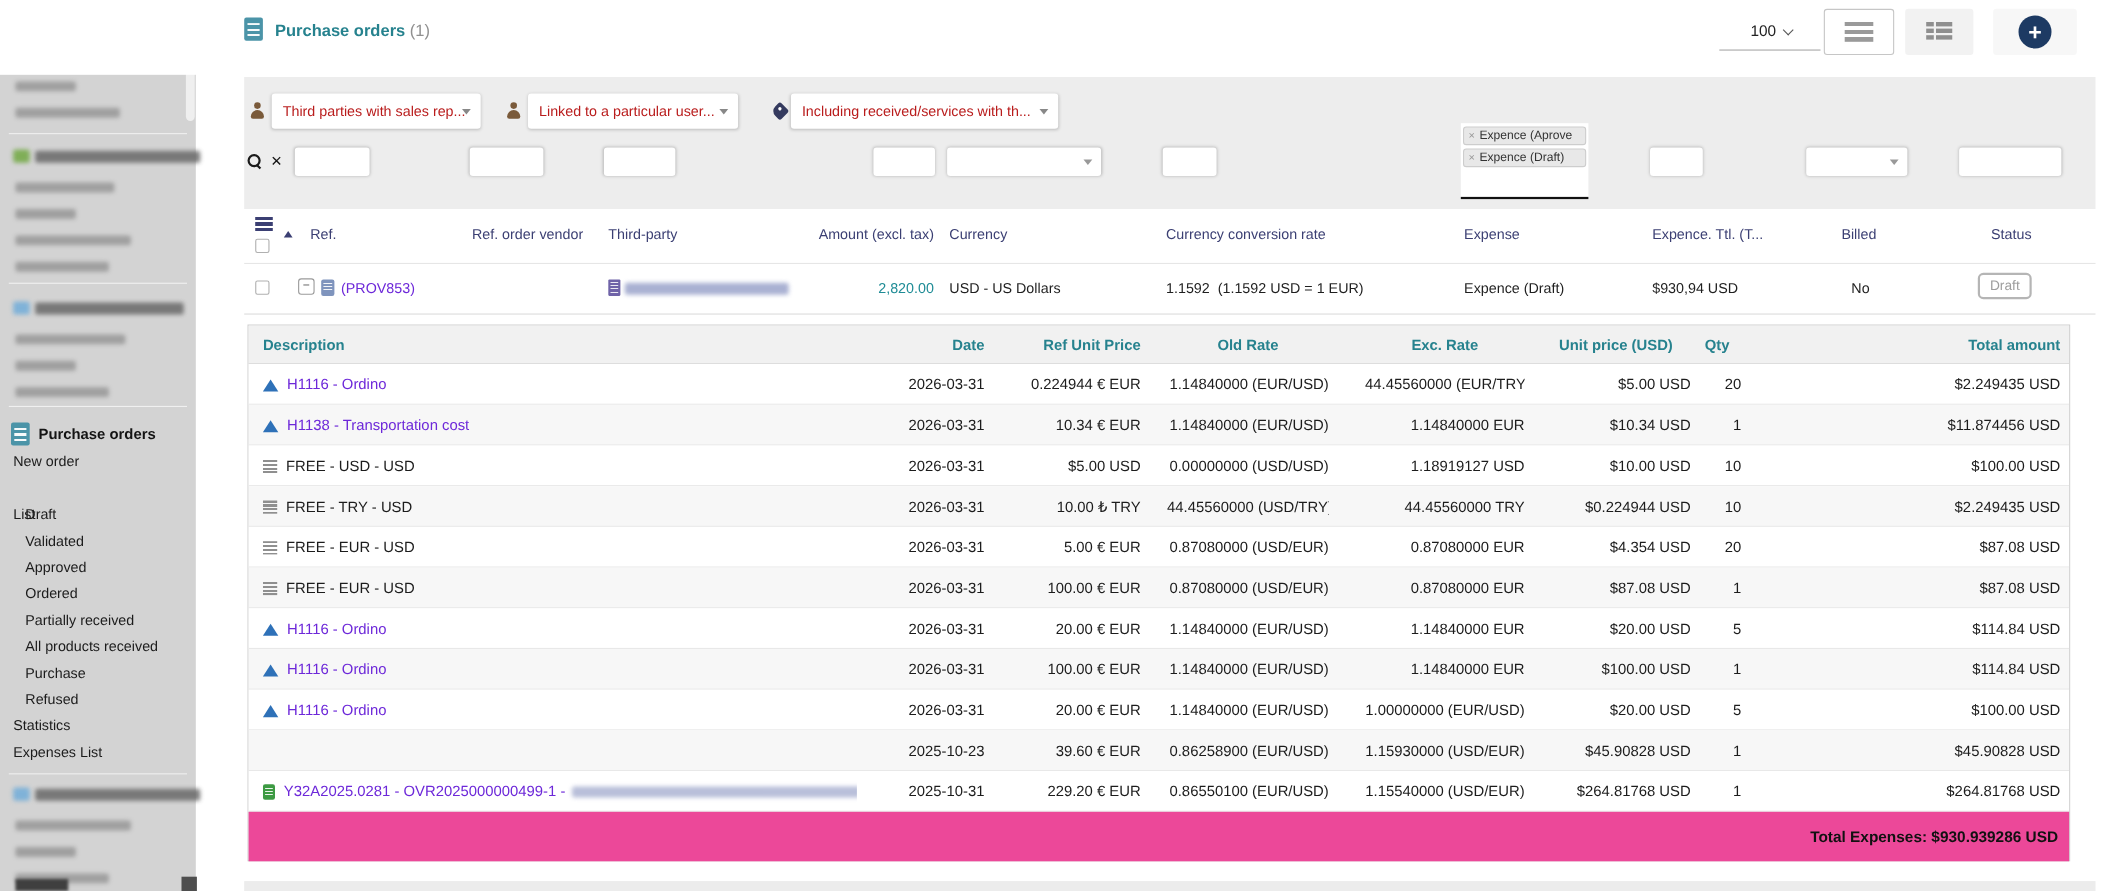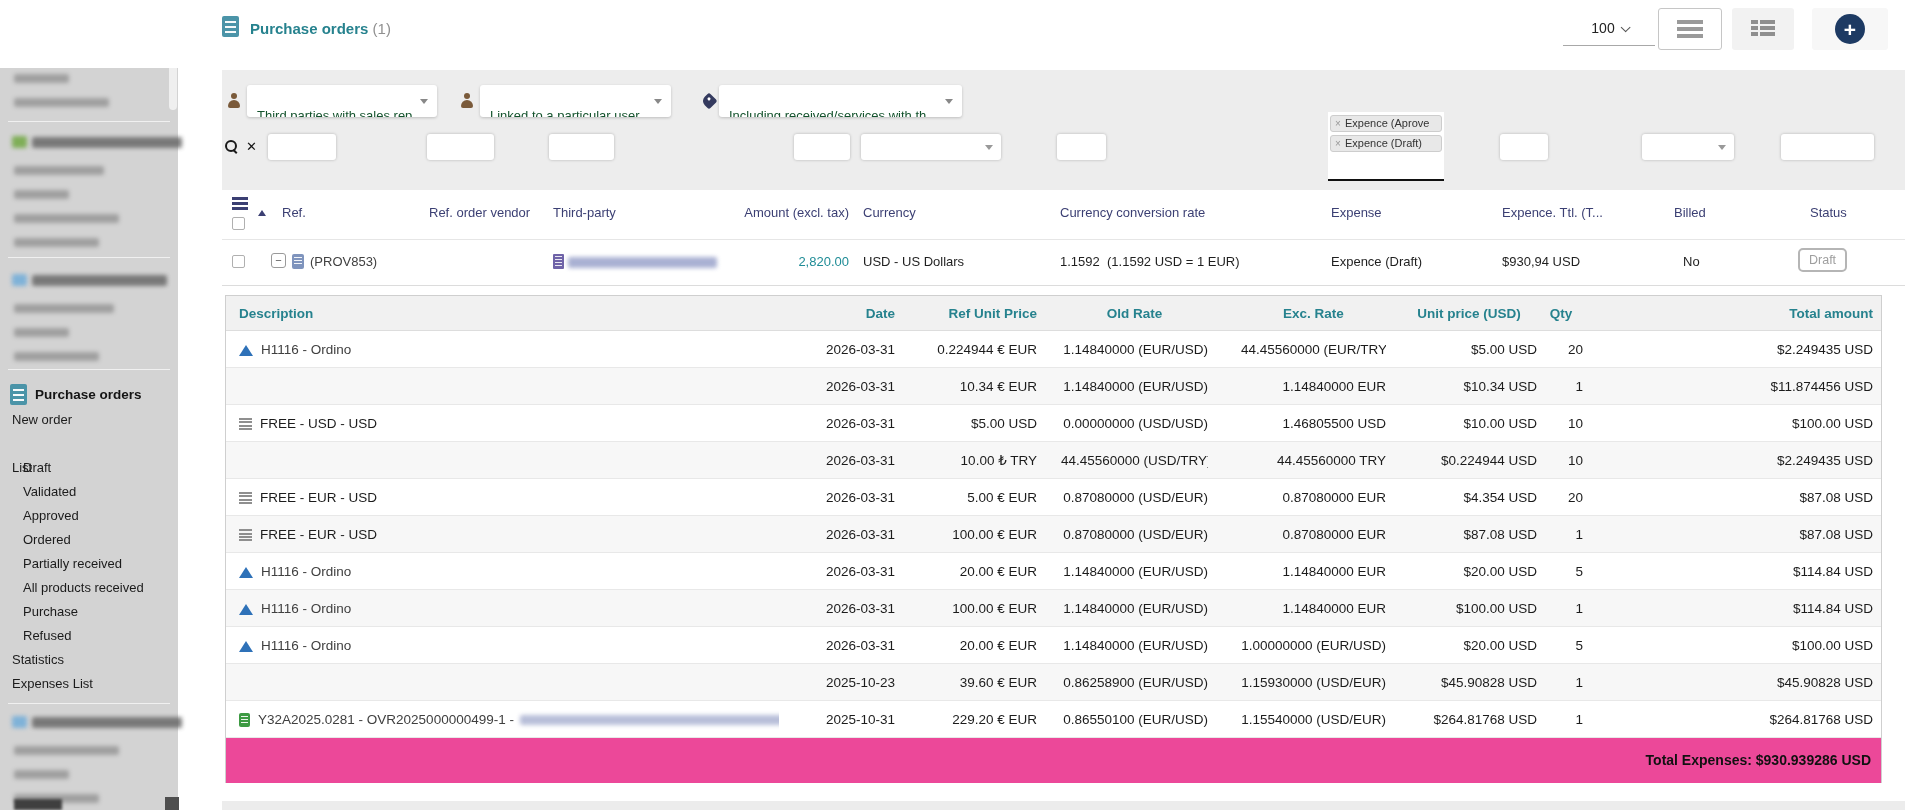--- a/index.html
+++ b/index.html
@@ -59,21 +59,21 @@
   .viewbtn { position:absolute; top:8px; height:42px; display:flex; align-items:center; justify-content:center; cursor:pointer; border-radius:3px; }
   .vb-list { left:1658px; width:64px; background:#fff; border:1px solid #c6c6c6; }
   .vb-grid { left:1732px; width:62px; background:#f2f2f2; }
   .vb-plus { left:1812px; width:76px; background:#f7f7f7; }
   .plus-circle { width:30px; height:30px; border-radius:50%; background:#1d3a63; color:#fff; font-size:21px; font-weight:bold;
      display:flex; align-items:center; justify-content:center; line-height:1; }
 
   
   .filter-band { position:absolute; left:222px; top:70px; width:1683px; height:120px; background:#ededed; }
   .pill { position:absolute; top:15px; height:32px; background:#fff; border-radius:3px; box-shadow:0 1px 3px rgba(0,0,0,.2);
-     color:#14532d; font-size:13px; line-height:32px; padding:15px 24px 0 10px; white-space:nowrap; overflow:hidden; cursor:pointer; }
+     color:#b91c1c; font-size:13px; line-height:32px; padding:0 24px 0 10px; white-space:nowrap; overflow:hidden; cursor:pointer; }
   .pill::after { content:""; position:absolute; right:9px; top:14px; width:0; height:0;
      border-left:4px solid transparent; border-right:4px solid transparent; border-top:5px solid #888; }
   .fic { position:absolute; top:23px; }
   .sin { position:absolute; top:64px; height:26px; border:none; border-radius:3px; background:#fff;
      box-shadow:0 0 3px rgba(0,0,0,.25); outline:none; font-size:13px; padding:0 6px; }
   .sdd { position:absolute; top:64px; height:26px; background:#fff; border-radius:3px; box-shadow:0 0 3px rgba(0,0,0,.25); cursor:pointer; }
   .sdd::after { content:""; position:absolute; right:8px; top:11px; width:0; height:0;
      border-left:4px solid transparent; border-right:4px solid transparent; border-top:5px solid #999; }
   .srch-icons { position:absolute; left:3px; top:70px; display:flex; gap:8px; align-items:center; }
   .x-glyph { font-size:13px; font-weight:bold; color:#111; cursor:pointer; line-height:1; }
@@ -88,21 +88,21 @@
   .lh-col { position:absolute; top:15px; font-size:13px; color:#3b3f73; white-space:nowrap; cursor:pointer; }
   .cb { position:absolute; width:13px; height:13px; background:#fff; border:1px solid #b0b0b0; border-radius:2px; cursor:pointer; }
   .sort-asc { position:absolute; left:36px; top:20px; width:0; height:0;
      border-left:4px solid transparent; border-right:4px solid transparent; border-bottom:6px solid #3b3f73; }
 
   
   .main-row { position:absolute; left:222px; top:240px; width:1683px; height:46px; background:#fff; border-bottom:1px solid #dcdcdc; }
   .mr-col { position:absolute; top:14px; font-size:13px; color:#1f1f1f; white-space:nowrap; }
   .collapse-btn { position:absolute; left:49px; top:13px; width:15px; height:15px; border:1px solid #9a9a9a; border-radius:3px;
      background:#fff; font-size:11px; line-height:12px; text-align:center; color:#555; cursor:pointer; }
-  a.dlink { color:#404040; text-decoration:none; cursor:pointer; }
+  a.dlink { color:#6d28d9; text-decoration:none; cursor:pointer; }
   .amt { color:#1f8c96; }
   .blurbar { display:inline-block; height:11px; border-radius:2px; background:#8d97c4; filter:blur(2px); opacity:.75; vertical-align:middle; }
   .badge-draft { position:absolute; left:1576px; top:8px; border:2px solid #b5b5b5; border-radius:5px; color:#9e9e9e;
      font-size:12.5px; padding:3px 9px; background:#fff; }
 
   
   .detail-box { position:absolute; left:225px; top:295px; width:1657px; height:488px; border:1px solid #cfcfcf; background:#fff; }
   .dhead { position:relative; height:35px; background:#f1f1f1; border-bottom:1px solid #ddd; }
   .dh-col { position:absolute; top:0; line-height:35px; font-size:13.5px; font-weight:bold; color:#26828e; white-space:nowrap; }
   .drow { position:relative; height:37px; border-bottom:1px solid #e8e8e8; background:#fff; }
@@ -307,43 +307,49 @@
     <div class="dc c-date">2026-03-31</div>
     <div class="dc c-refunit">0.224944 € EUR</div>
     <div class="dc c-oldrate">1.14840000 (EUR/USD)</div>
     <div class="dc c-excrate">44.45560000 (EUR/TRY)</div>
     <div class="dc c-unitprice">$5.00 USD</div>
     <div class="dc c-qty">20</div>
     <div class="dc c-total">$2.249435 USD</div>
   </div>
 
   <div class="drow alt">
+    <div class="dc c-desc">
+      <span class="dicon ic-product"></span><a class="dlink ddesc">H1138 - Transportation cost</a>
+    </div>
     <div class="dc c-date">2026-03-31</div>
     <div class="dc c-refunit">10.34 € EUR</div>
     <div class="dc c-oldrate">1.14840000 (EUR/USD)</div>
     <div class="dc c-excrate">1.14840000 EUR</div>
     <div class="dc c-unitprice">$10.34 USD</div>
     <div class="dc c-qty">1</div>
     <div class="dc c-total">$11.874456 USD</div>
   </div>
 
   <div class="drow">
     <div class="dc c-desc">
       <span class="dicon ic-service"></span><a class="dlink ddesc plain">FREE - USD - USD</a>
     </div>
     <div class="dc c-date">2026-03-31</div>
     <div class="dc c-refunit">$5.00 USD</div>
     <div class="dc c-oldrate">0.00000000 (USD/USD)</div>
-    <div class="dc c-excrate">1.46805500 USD</div>
+    <div class="dc c-excrate">1.18919127 USD</div>
     <div class="dc c-unitprice">$10.00 USD</div>
     <div class="dc c-qty">10</div>
     <div class="dc c-total">$100.00 USD</div>
   </div>
 
   <div class="drow alt">
+    <div class="dc c-desc">
+      <span class="dicon ic-service"></span><a class="dlink ddesc plain">FREE - TRY - USD</a>
+    </div>
     <div class="dc c-date">2026-03-31</div>
     <div class="dc c-refunit">10.00 ₺ TRY</div>
     <div class="dc c-oldrate">44.45560000 (USD/TRY)</div>
     <div class="dc c-excrate">44.45560000 TRY</div>
     <div class="dc c-unitprice">$0.224944 USD</div>
     <div class="dc c-qty">10</div>
     <div class="dc c-total">$2.249435 USD</div>
   </div>
 
   <div class="drow">

